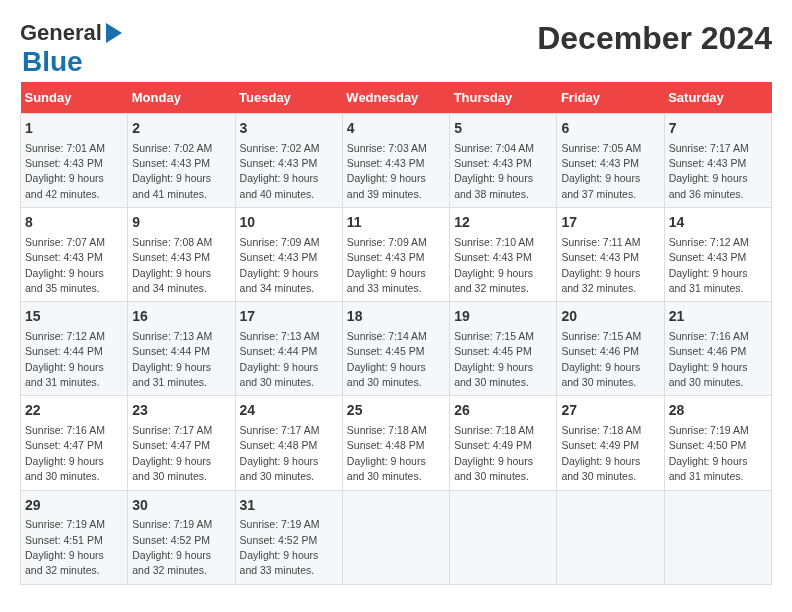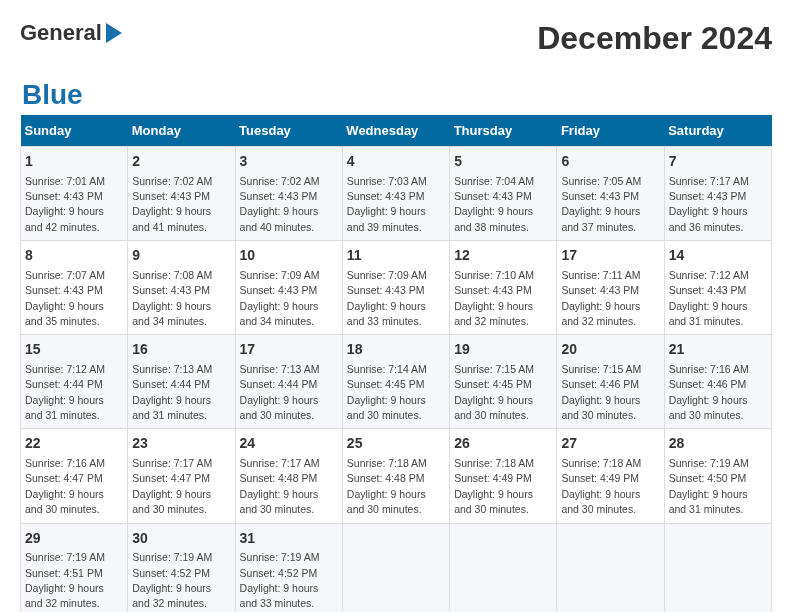--- a/index.html
+++ b/index.html
@@ -13,21 +13,20 @@
     .header {
       display: flex;
       justify-content: space-between;
       align-items: flex-start;
       margin-bottom: 4px;
     }
     .logo {
       display: flex;
       flex-direction: column;
       align-items: flex-start;
-      gap: 33px;
     }
     .logo-arrow {
       width: 0;
       height: 0;
       border-top: 10px solid transparent;
       border-bottom: 10px solid transparent;
       border-left: 16px solid #1a6fad;
       display: inline-block;
       margin-left: 4px;
       vertical-align: middle;
@@ -49,21 +48,21 @@
       font-size: 16px;
       color: #555;
       font-weight: normal;
     }
     table {
       width: 100%;
       border-collapse: collapse;
       font-size: 11px;
     }
     thead tr th {
-      background: #0369a1;
+      background: #ef4444;
       color: #fff;
       padding: 8px 4px;
       text-align: left;
       font-size: 13px;
       font-weight: bold;
     }
     tbody tr td {
       vertical-align: top;
       padding: 5px 4px;
       border: 1px solid #ddd;

